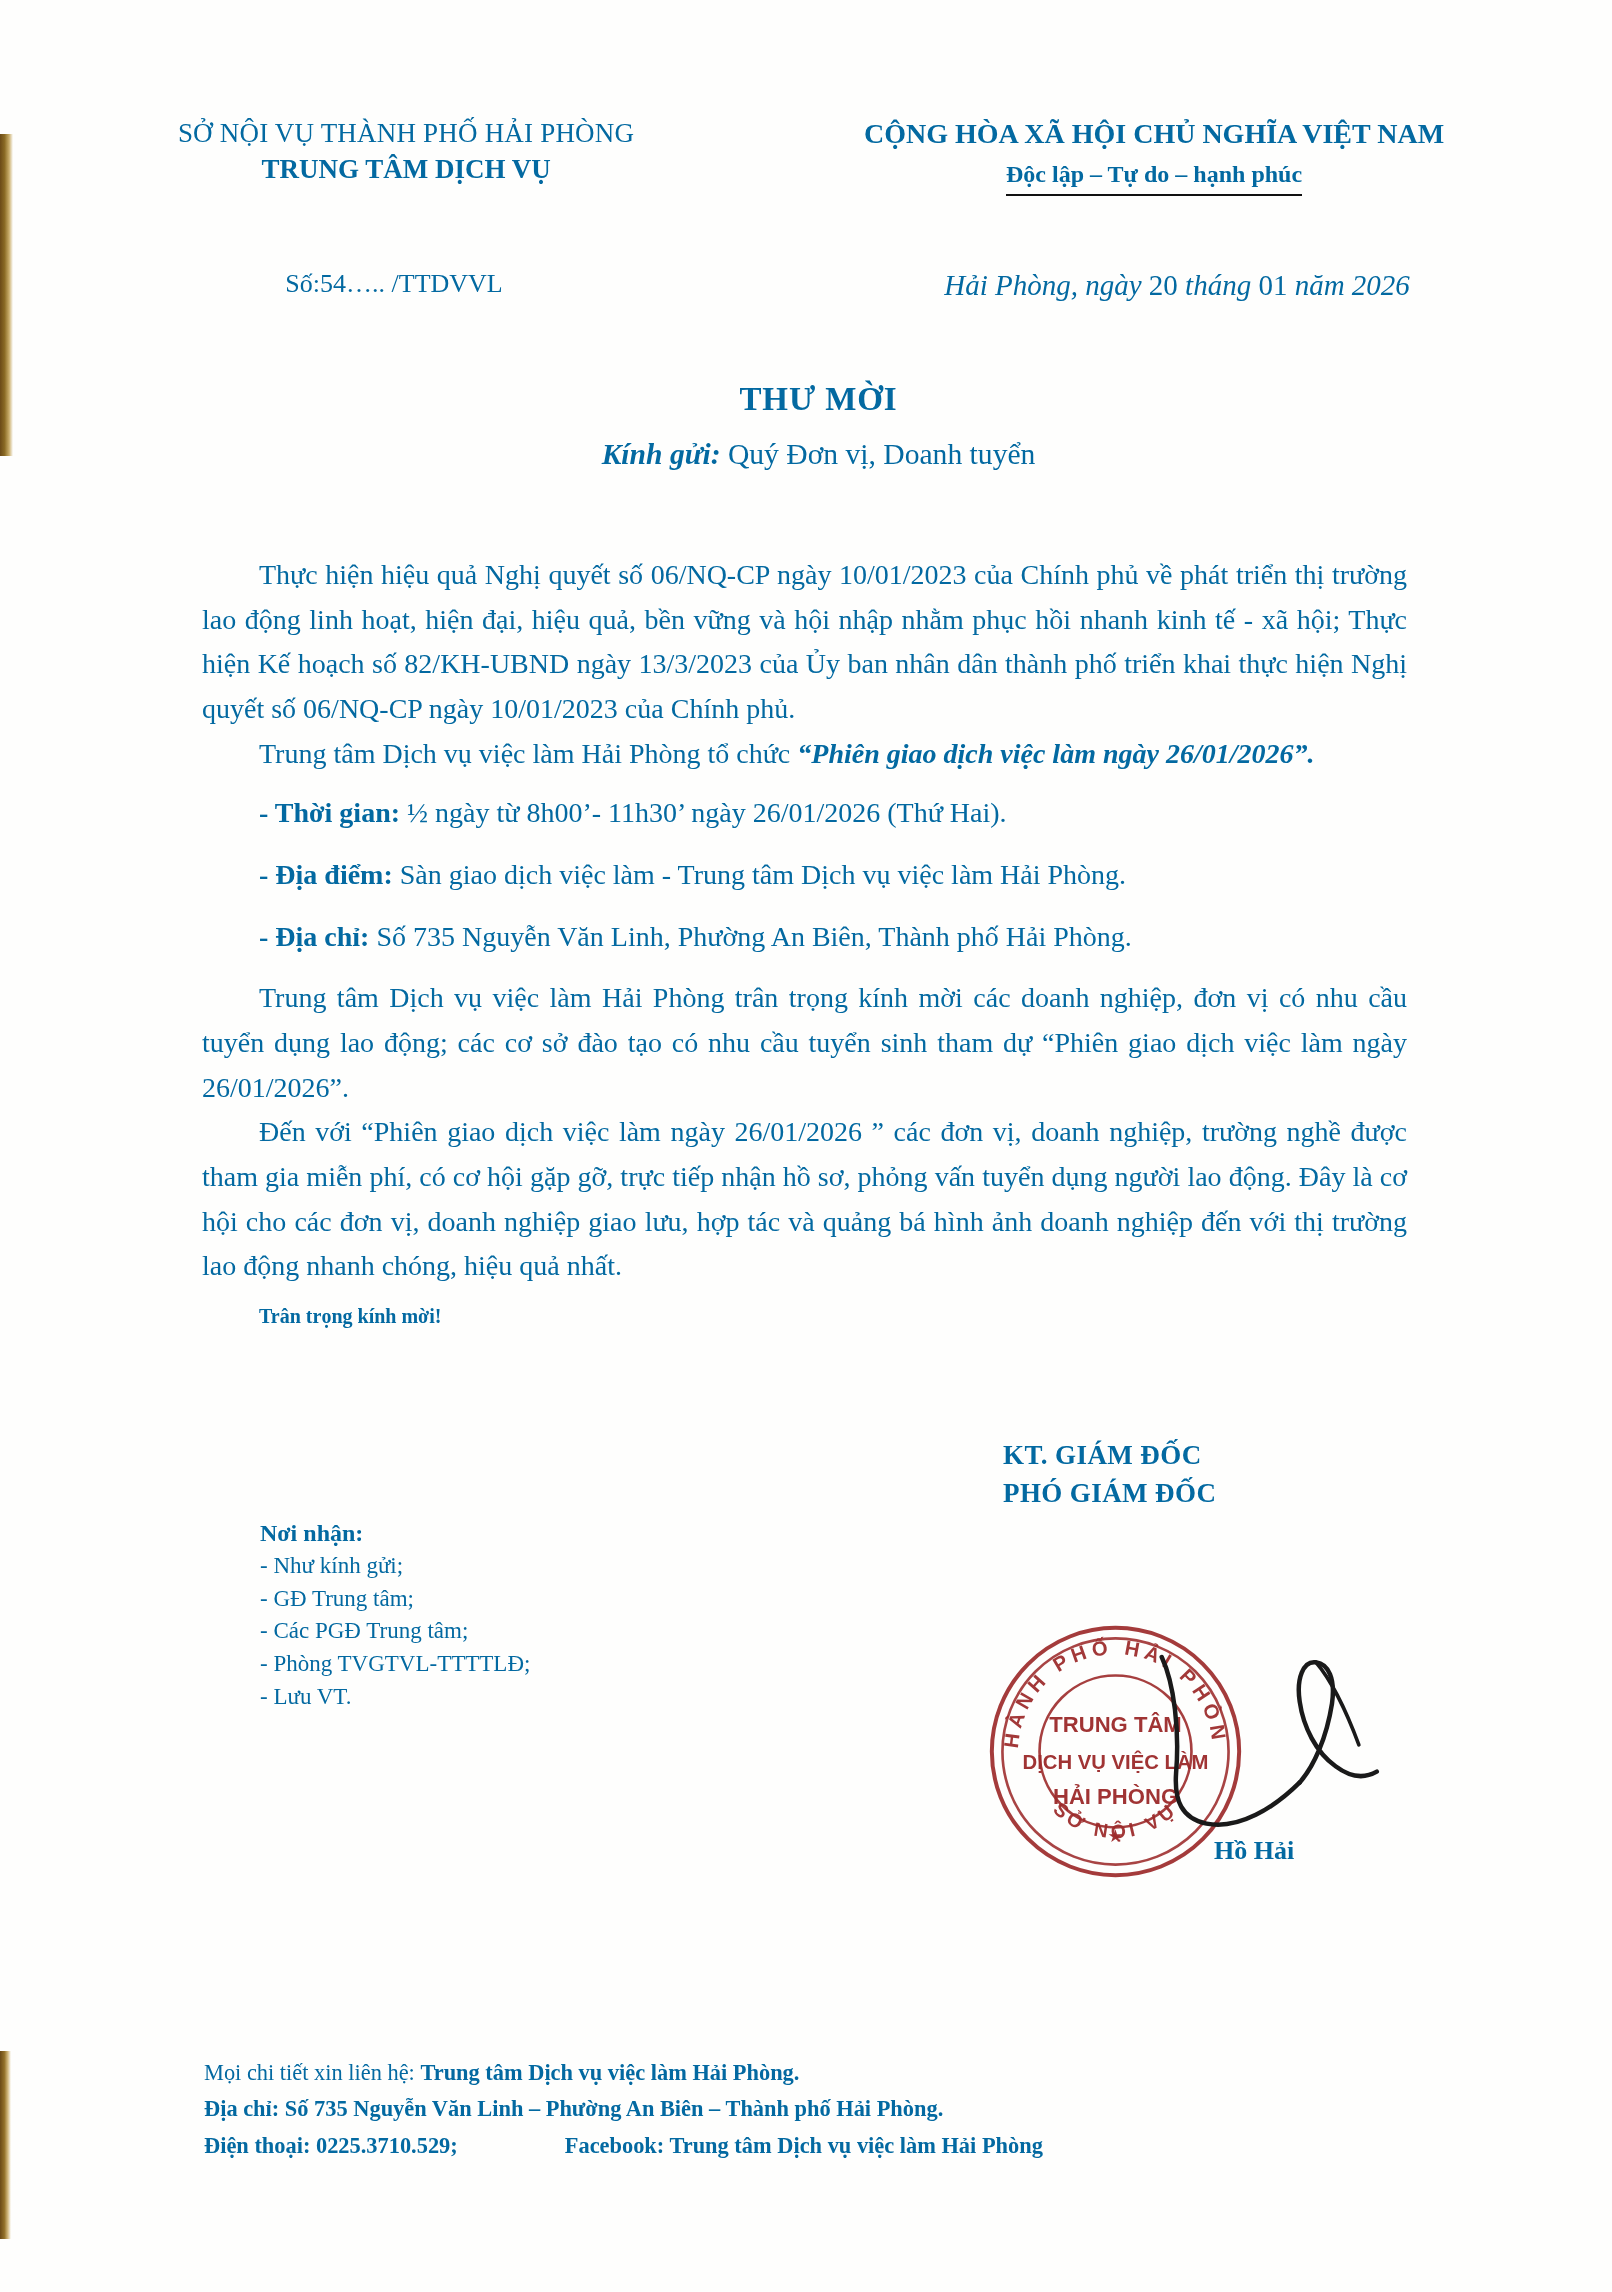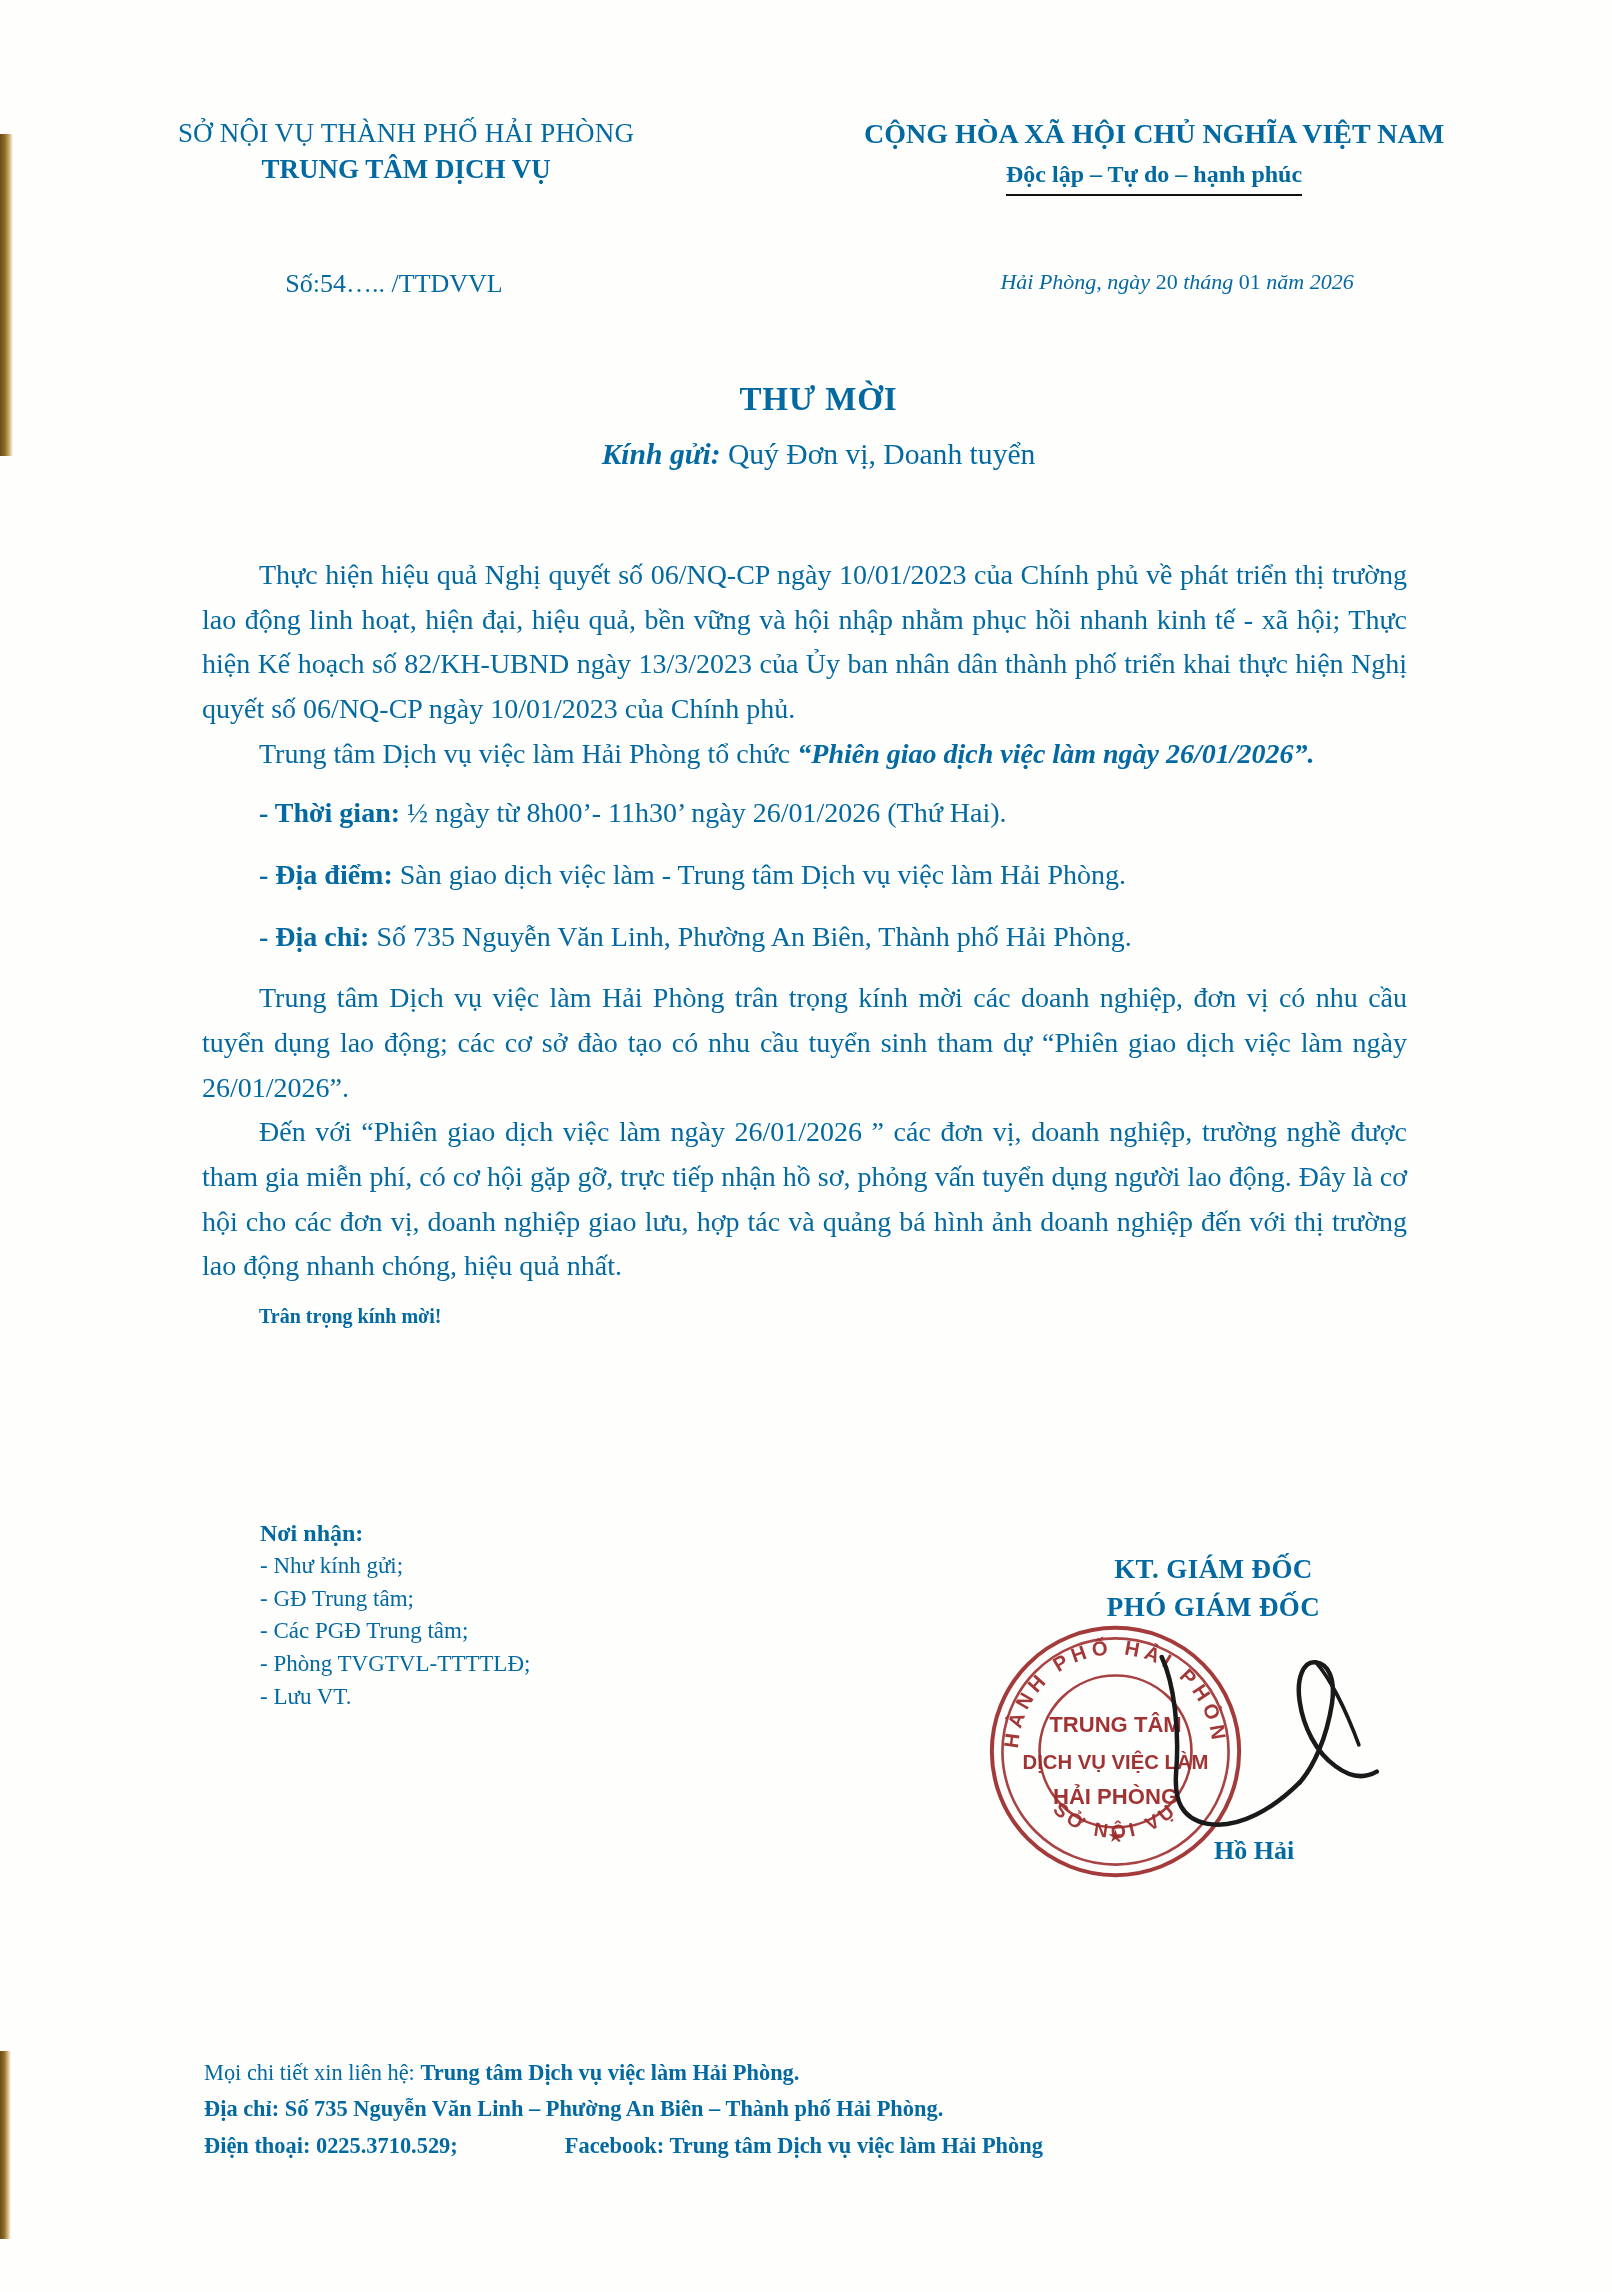--- a/index.html
+++ b/index.html
@@ -103,21 +103,21 @@
     width: 47%;
     text-align: center;
     padding-left: 36px;
     font-size: 26px;
     box-sizing: border-box;
   }
   .doc-date {
     width: 53%;
     text-align: center;
     padding-right: 24px;
-    font-size: 22px;
+    font-size: 29px;
     font-style: italic;
     box-sizing: border-box;
     white-space: nowrap;
   }
   .doc-date .nonitalic {
     font-style: normal;
   }
 
   
   .title-block {
@@ -181,23 +181,23 @@
   .recipients .rtitle {
     font-weight: bold;
     font-size: 24px;
   }
   .recipients .ritem {
     white-space: nowrap;
   }
 
   .signblock {
     position: absolute;
-    left: 1003px; top: 1550px;
+    left: 1003px; top: 1436px;
     width: 421px;
-    text-align: center;
+    text-align: left;
   }
   .sign-role {
     font-size: 27px;
     font-weight: bold;
     line-height: 1.42;
     letter-spacing: 0.4px;
   }
   .sign-name {
     position: absolute;
     left: 1214px; top: 1836px;

